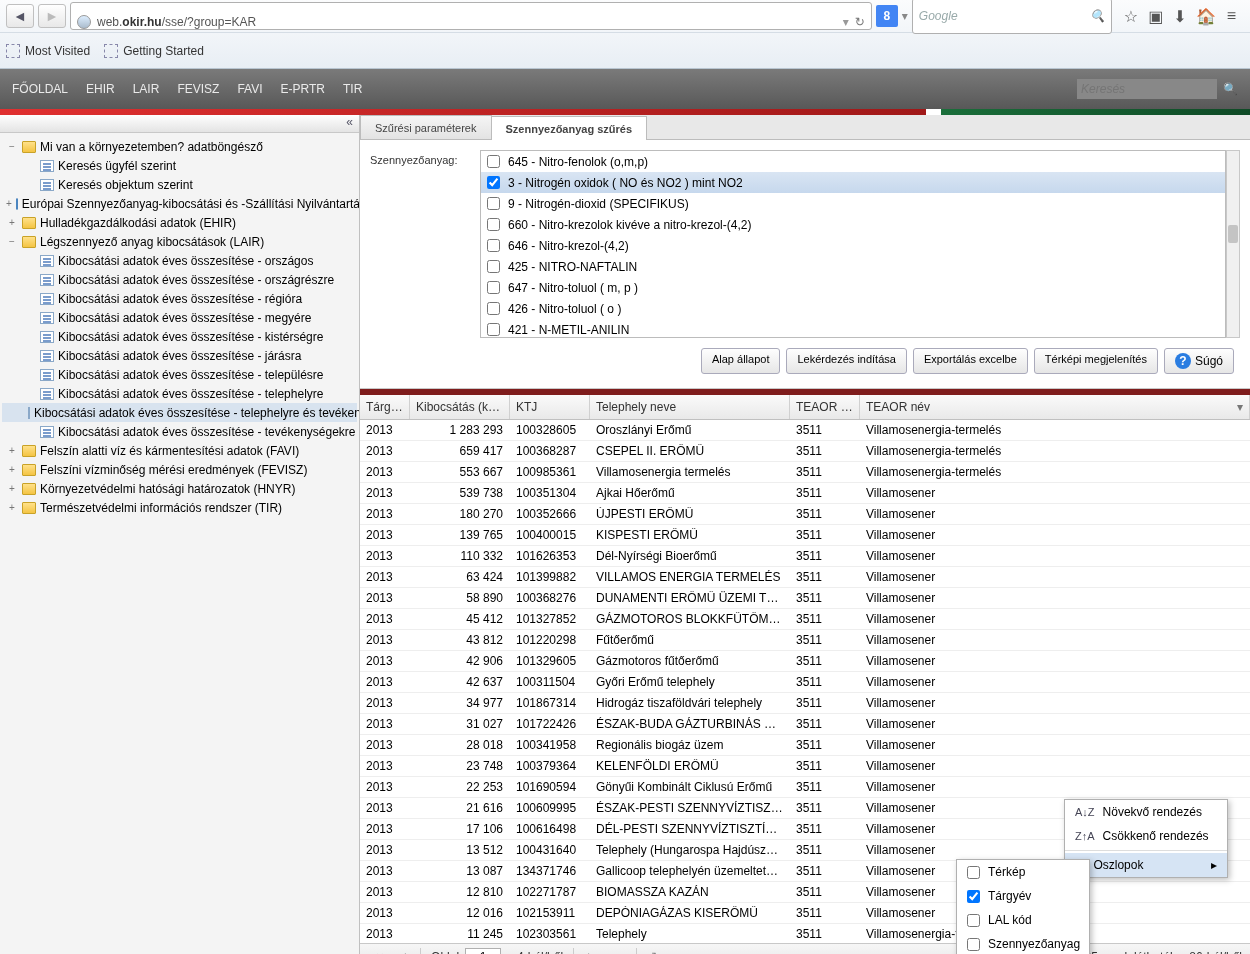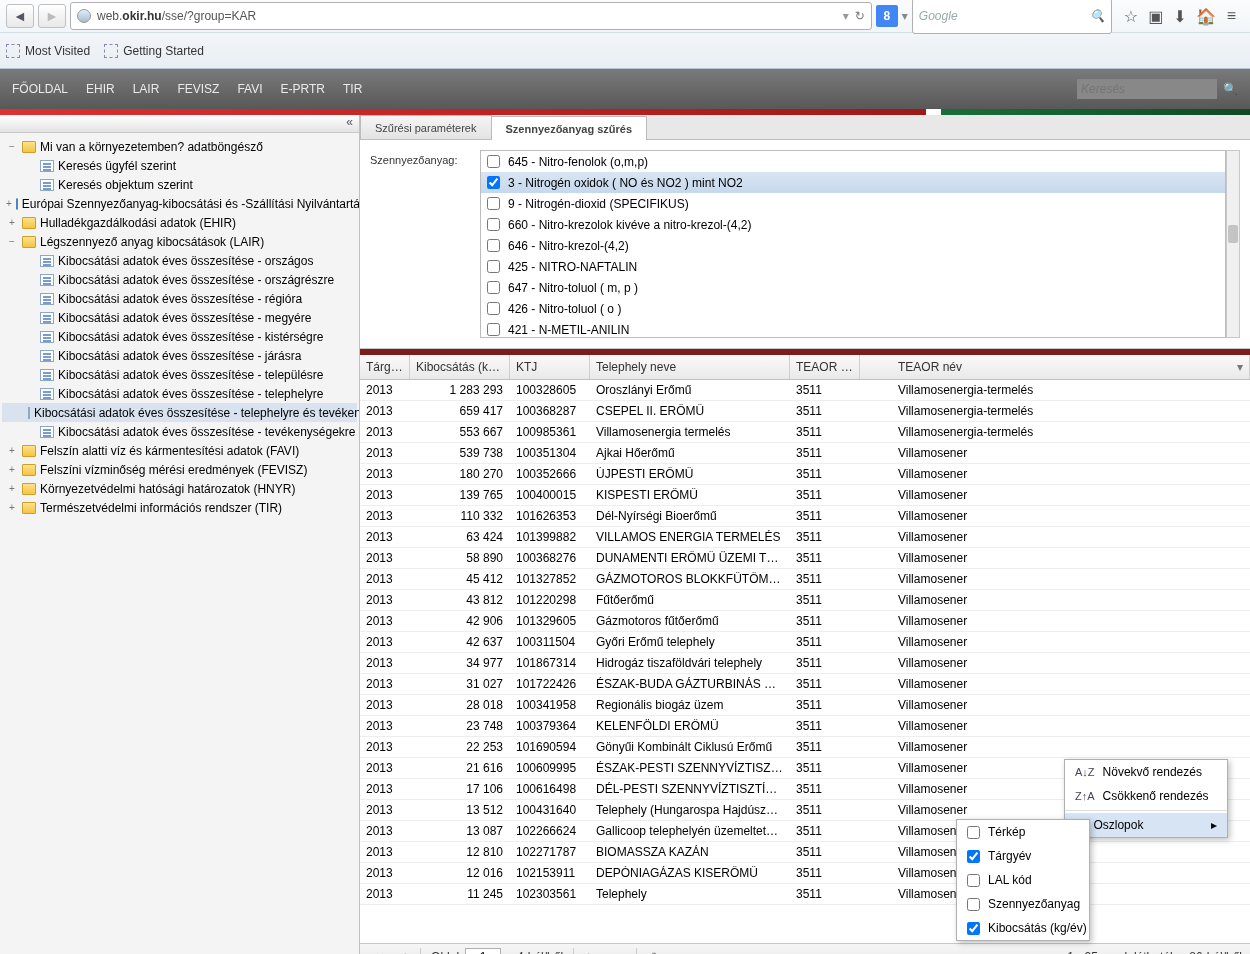--- a/index.html
+++ b/index.html
@@ -2,21 +2,21 @@
 <html><head>
 <meta charset="utf-8">
 <style>
 * { margin:0; padding:0; box-sizing:border-box; font-family:Arial,Helvetica,sans-serif; font-size:12px; }
 body { background:#f5f5f5; overflow:hidden; }
 
 
 .browser-chrome { background:linear-gradient(#fbfcfd,#e8eef4); border-bottom:1px solid #b8c5d0; }
 .addr-row { display:flex; align-items:center; height:32px; padding:2px 6px; gap:4px; }
 .nav-btn { width:28px; height:24px; border:1px solid #c0c0c0; border-radius:3px; background:linear-gradient(#fff,#e8e8e8); display:flex; align-items:center; justify-content:center; color:#556; font-size:14px; }
-.addr-bar { flex:1; min-width:200px; display:flex; align-items:center; height:28px; border:1px solid #b0b0b0; border-radius:3px; background:#fff; padding:0 6px; gap:6px; }
+.addr-bar { flex:1; min-width:200px; display:flex; align-items:flex-end; height:28px; border:1px solid #b0b0b0; border-radius:3px; background:#fff; padding:0 6px; gap:6px; }
 .addr-bar .globe { width:14px; height:14px; border:1px solid #999; border-radius:50%; background:linear-gradient(#def,#abc); }
 .addr-text { flex:1; color:#555; }
 .addr-text b { color:#333; font-weight:bold; }
 .search-provider { width:22px; height:22px; background:#4285f4; color:#fff; display:flex; align-items:center; justify-content:center; border-radius:2px; font-weight:bold; }
 .search-box { width:200px; height:36px; border:1px solid #b0b0b0; border-radius:3px; background:#fff; display:flex; align-items:center; padding:0 6px; color:#9aa; font-style:italic; }
 .search-box .spy { margin-left:auto; color:#888; }
 .tool-icons { display:flex; gap:10px; padding:0 8px; }
 .tool-icons span { color:#555; font-size:16px; }
 .bm-row { display:flex; align-items:center; height:36px; padding:0 6px; gap:14px; border-top:1px solid #d5dde5; }
 .bm-item { display:flex; align-items:center; gap:5px; color:#333; }
@@ -62,21 +62,21 @@
 .btn { padding:4px 10px; border:1px solid #aab; border-radius:3px; background:linear-gradient(#fefefe,#e6e6e6); font-size:11px; cursor:pointer; }
 .help-ico { width:16px; height:16px; border-radius:50%; background:#2a7de1; color:#fff; display:inline-flex; align-items:center; justify-content:center; margin-right:4px; font-weight:bold; }
 
 
 .grid-wrap { flex:1; display:flex; flex-direction:column; border-top:6px solid #7f1d1d; overflow:hidden; position:relative; }
 .grid-head { display:flex; background:linear-gradient(#fafafa,#e9e9e9); border-bottom:1px solid #c0c0c0; font-size:11px; color:#333; }
 .grid-head .col { padding:5px 6px; border-right:1px solid #d0d0d0; white-space:nowrap; overflow:hidden; text-overflow:ellipsis; }
 .grid-body { flex:1; overflow:auto; font-size:11px; }
 .grid-row { display:flex; height:21px; align-items:center; border-bottom:1px solid #eee; }
 .grid-row .cell { padding:0 6px; white-space:nowrap; overflow:hidden; text-overflow:ellipsis; border-right:1px solid transparent; }
-.c-year{width:50px;} .c-emit{width:100px;text-align:right;} .c-ktj{width:80px;} .c-name{width:200px;} .c-teaor{width:70px;} .c-teaorname{flex:1;min-width:150px;margin-left:32px;}
+.c-year{width:50px;} .c-emit{width:100px;text-align:right;} .c-ktj{width:80px;} .c-name{width:200px;} .c-teaor{width:70px;} .c-teaorname{flex:1;min-width:150px;}
 
 
 .menu { position:absolute; background:#fff; border:1px solid #b0b0b0; box-shadow:2px 2px 6px rgba(0,0,0,.25); z-index:100; }
 .menu-item { display:flex; align-items:center; height:24px; padding:0 10px; gap:8px; font-size:11px; white-space:nowrap; }
 .menu-item.highlight { background:#d6e4f4; }
 .menu-sep { height:1px; background:#ddd; margin:2px 0; }
 .sort-ico { font-size:11px; color:#445; }
 .chk { width:13px; height:13px; }
 
 .menu.sort { top:404px; right:22px; width:164px; }
@@ -305,20 +305,27 @@
               <div class="pol-item">
                 <input type="checkbox" style="">
                 <span>421 - N-METIL-ANILIN</span>
               </div>
             </div>
           <div class="scroll-shim">
               <div class="thumb"></div>
             </div>
         </div>
       </div>
+      <div class="action-row">
+        <div class="btn">Alap állapot</div>
+        <div class="btn">Lekérdezés indítása</div>
+        <div class="btn">Exportálás excelbe</div>
+        <div class="btn">Térképi megjelenítés</div>
+        <div class="btn"><span class="help-ico">?</span><span>Súgó</span></div>
+      </div>
     </div>
 
     <div class="grid-wrap">
       <div class="grid-head">
         <div class="col c-year">Tárgyév</div>
         <div class="col c-emit">Kibocsátás (kg/év...</div>
         <div class="col c-ktj">KTJ</div>
         <div class="col c-name">Telephely neve</div>
         <div class="col c-teaor">TEAOR kód</div>
         <div class="col c-teaorname" style="display:flex;align-items:center">
@@ -491,21 +498,21 @@
             <div class="cell c-year">2013</div>
             <div class="cell c-emit">13 512</div>
             <div class="cell c-ktj">100431640</div>
             <div class="cell c-name">Telephely (Hungarospa Hajdúszobos...</div>
             <div class="cell c-teaor">3511</div>
             <div class="cell c-teaorname">Villamosener</div>
           </div>
           <div class="grid-row">
             <div class="cell c-year">2013</div>
             <div class="cell c-emit">13 087</div>
-            <div class="cell c-ktj">102266624</div>
+            <div class="cell c-ktj">134371746</div>
             <div class="cell c-name">Gallicoop telephelyén üzemeltetett g...</div>
             <div class="cell c-teaor">3511</div>
             <div class="cell c-teaorname">Villamosener</div>
           </div>
           <div class="grid-row">
             <div class="cell c-year">2013</div>
             <div class="cell c-emit">12 810</div>
             <div class="cell c-ktj">102271787</div>
             <div class="cell c-name">BIOMASSZA KAZÁN</div>
             <div class="cell c-teaor">3511</div>

